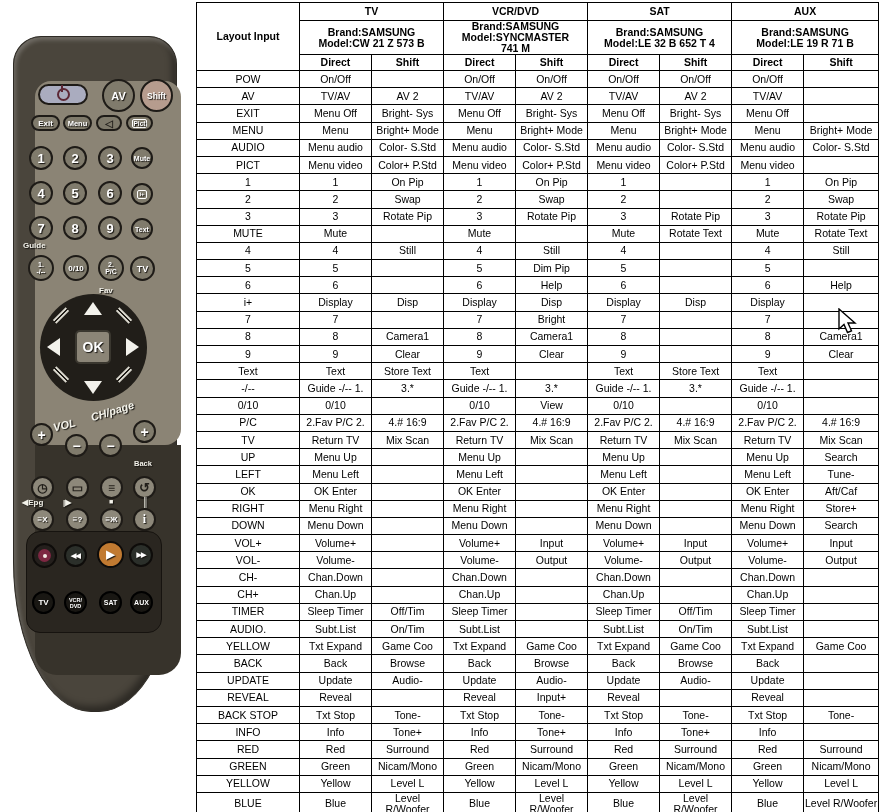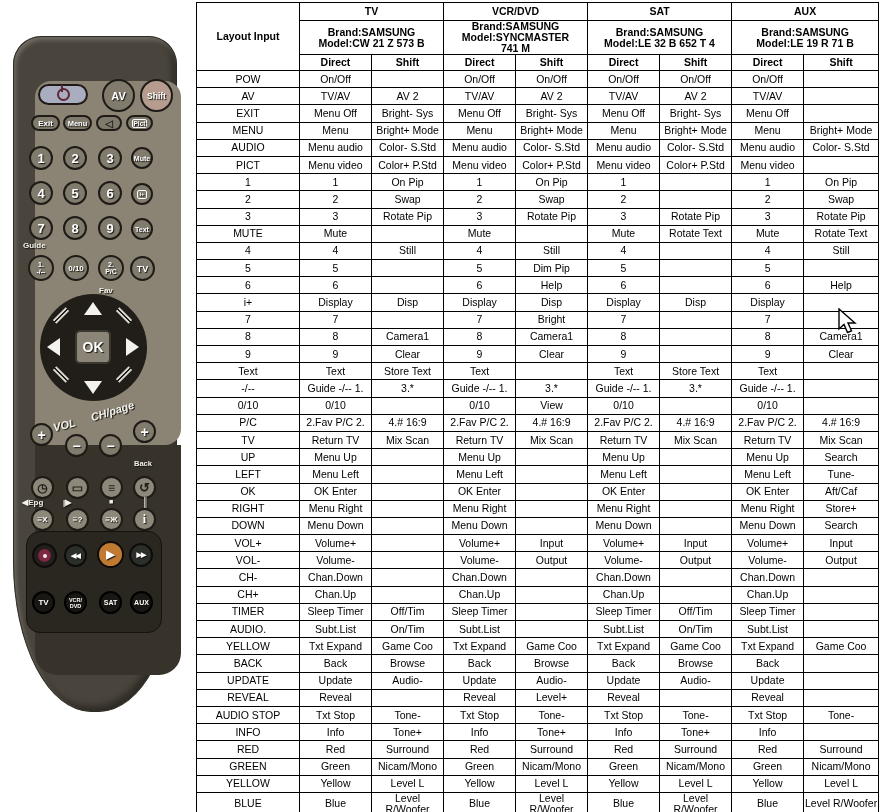--- a/index.html
+++ b/index.html
@@ -675,28 +675,28 @@
           <td class="gstart">Update</td>
           <td>Audio-</td>
           <td class="gstart">Update</td>
           <td></td>
         </tr>
         <tr>
           <td class="key">REVEAL</td>
           <td class="gstart">Reveal</td>
           <td></td>
           <td class="gstart">Reveal</td>
-          <td>Level+</td>
+          <td>Input+</td>
           <td class="gstart">Reveal</td>
           <td></td>
           <td class="gstart">Reveal</td>
           <td></td>
         </tr>
         <tr>
-          <td class="key">AUDIO STOP</td>
+          <td class="key">BACK STOP</td>
           <td class="gstart">Txt Stop</td>
           <td>Tone-</td>
           <td class="gstart">Txt Stop</td>
           <td>Tone-</td>
           <td class="gstart">Txt Stop</td>
           <td>Tone-</td>
           <td class="gstart">Txt Stop</td>
           <td>Tone-</td>
         </tr>
         <tr class="thick">

